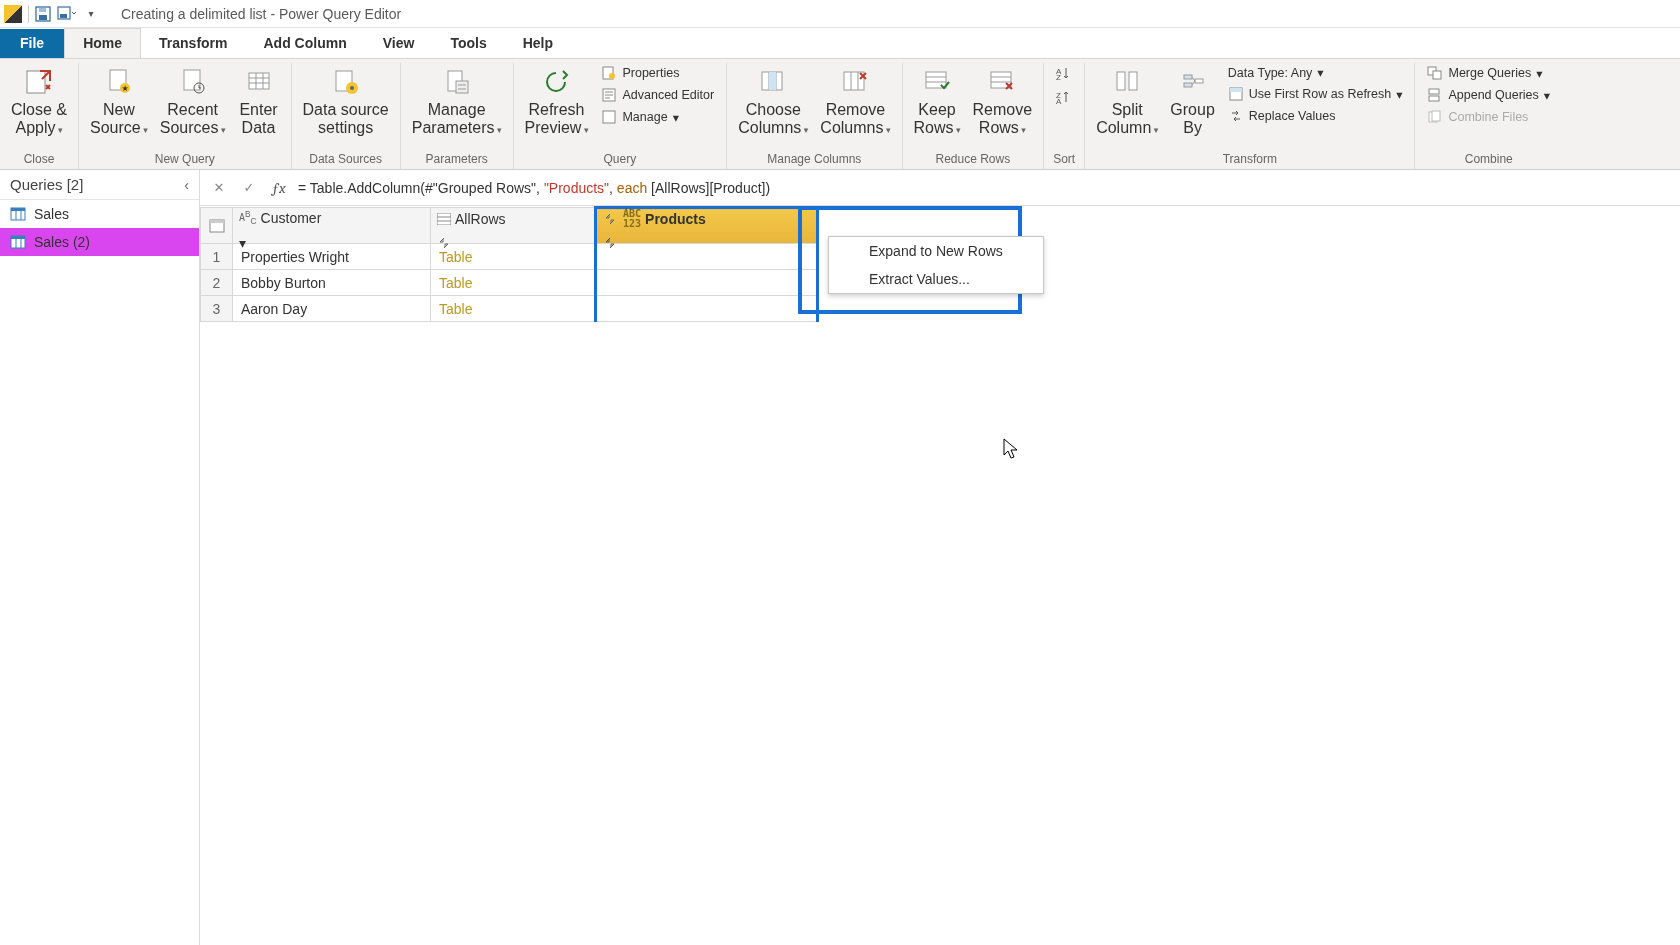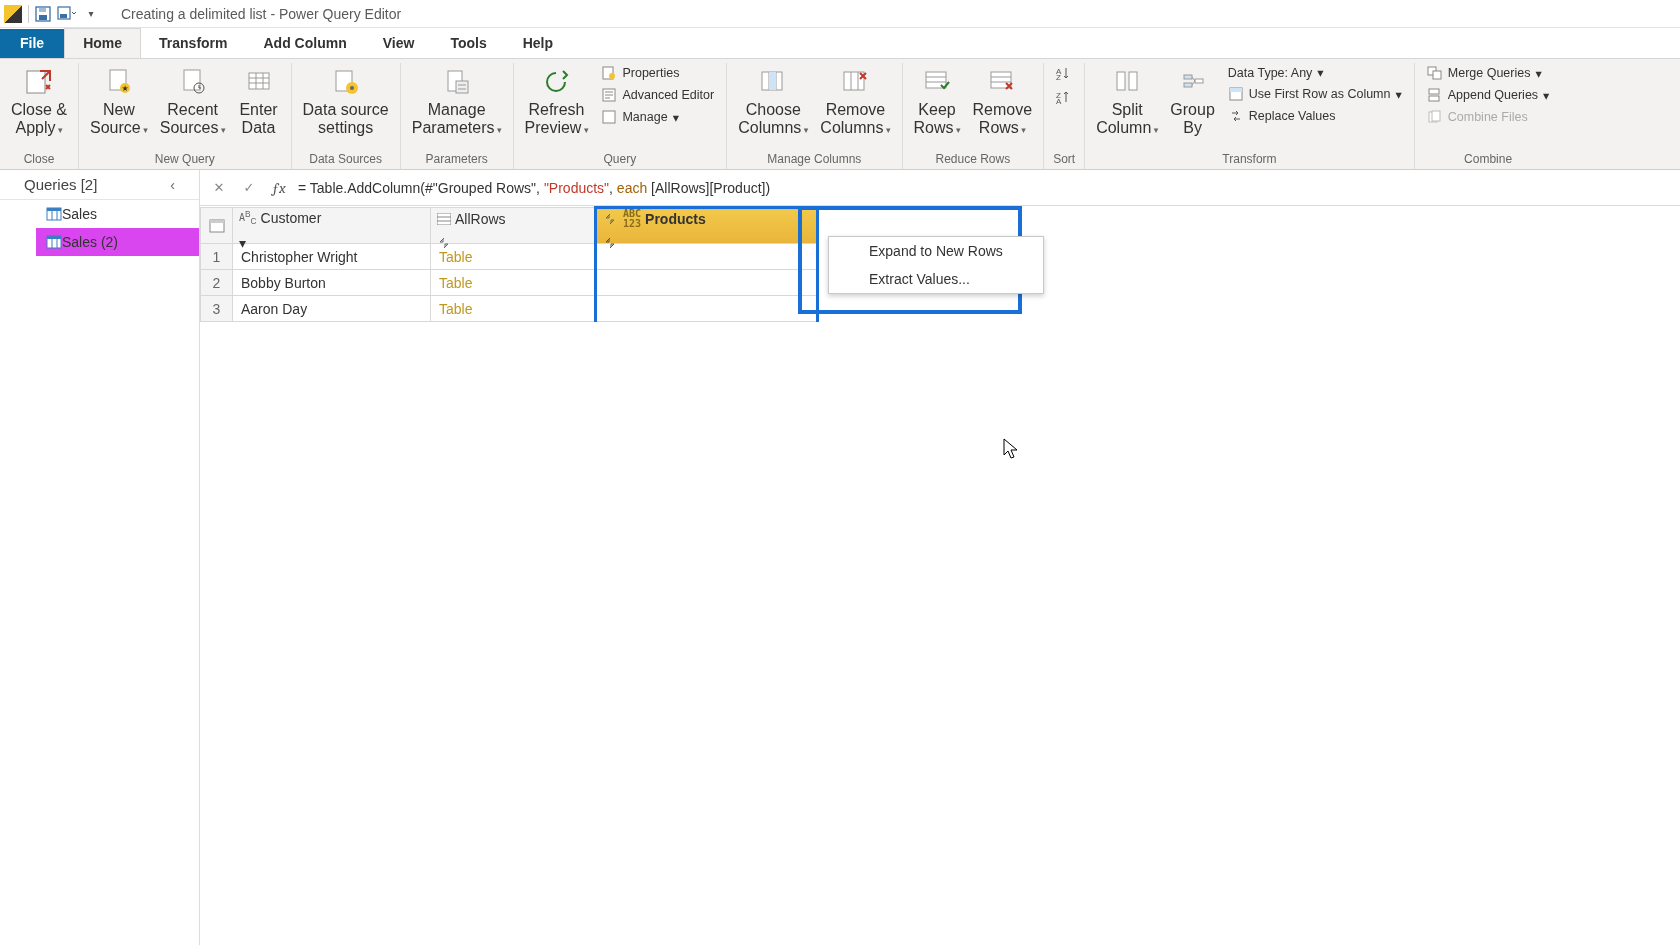--- a/index.html
+++ b/index.html
@@ -27,24 +27,24 @@
 .big-btn .icon { width: 34px; height: 34px; margin-bottom: 2px; display:flex; align-items:center; justify-content:center; }
 .big-btn .lbl { font-size: 16px; text-align: center; line-height: 1.15; }
 .big-btn .lbl .caret::after { content:" ▾"; font-size:9px; color:#666;}
 .col-btns { display: flex; flex-direction: column; gap: 2px; justify-content:center; }
 .small-btn { display: flex; align-items: center; gap: 5px; padding: 2px 4px; cursor: pointer; font-size: 12.5px; white-space:nowrap; }
 .small-btn .sicon { width: 16px; height: 16px; display:inline-flex; align-items:center; justify-content:center;}
 
 
 .body { display: flex; height: calc(945px - 28px - 30px - 112px); }
 .queries-pane { width: 200px; border-right: 1px solid #dcdcdc; background: #fff; display:flex; flex-direction:column; }
-.queries-header { display:flex; align-items:center; justify-content:space-between; padding: 6px 24px; border-bottom:1px solid #e5e5e5; }
+.queries-header { display:flex; align-items:center; justify-content:space-between; padding: 6px 10px; border-bottom:1px solid #e5e5e5; }
 .queries-header .title { font-size: 15px; color:#444; }
 .queries-header .collapse { font-size:14px; color:#666; cursor:pointer; }
-.query-item { display:flex; align-items:center; padding: 6px 10px; cursor:pointer; font-size:14px;margin-left:36px;}
+.query-item { display:flex; align-items:center; gap:8px; padding: 6px 10px; cursor:pointer; font-size:14px;}
 .query-item.selected { background:#d946ef; }
 .query-item .qicon { width:16px; height:16px; }
 
 .main { flex:1; display:flex; flex-direction:column; }
 .formula-bar { display:flex; align-items:center; gap:8px; padding:4px 8px; border-bottom:1px solid #dcdcdc; height:36px;}
 .formula-bar .fb-btn { width:22px; height:22px; display:flex; align-items:center; justify-content:center; color:#888; cursor:pointer;}
 .formula-bar .fx { font-style: italic; font-family:"Cambria",serif; font-size:15px; color:#555;}
 .formula-bar .formula { font-family: Consolas, monospace; font-size: 14px; flex:1; white-space:pre;}
 .formula .kw { color:#a16207; }
 .formula .str { color:#c0392b; }
@@ -356,21 +356,21 @@
         <div class="lbl"><span style="white-space:pre-line;">Group
 By</span></div>
       </div>
       <div class="col-btns">
         <div class="small-btn"><span>Data Type: Any</span> ▾</div>
         <div class="small-btn"><span class="sicon">
               <svg width="14" height="14">
                 <rect x="1" y="1" width="12" height="12" fill="#fff" stroke="#888"></rect>
                 <rect x="1" y="1" width="12" height="4" fill="#cfe3f7"></rect>
               </svg>
-            </span><span>Use First Row as Column</span> ▾</div>
+            </span><span>Use First Row as Refresh</span> ▾</div>
         <div class="small-btn">
             <span class="sicon">
               <svg width="14" height="14">
                 <path d="M3 4 h6 M7 2 l2 2 l-2 2" stroke="#555" fill="none"></path>
                 <path d="M11 10 h-6 M7 8 l-2 2 l2 2" stroke="#555" fill="none"></path>
               </svg>
             </span>
             <span>Replace Values</span>
           </div>
       </div>
@@ -494,21 +494,21 @@
               <span class="filter"><svg width="14" height="14">
                     <path d="M3 6 h3 v-3 M3 6 l4 -4" stroke="#555" fill="none"></path>
                     <path d="M11 8 h-3 v3 M11 8 l-4 4" stroke="#555" fill="none"></path>
                   </svg></span>
             </th>
           </tr>
         </thead>
         <tbody id="grid-body">
             <tr>
               <td class="rownum">1</td>
-              <td class="data">Christopher Wright</td>
+              <td class="data">Properties Wright</td>
               <td class="data link">Table</td>
               <td class="data link" style="border-left:3px solid #1a6fd6;border-right:3px solid #1a6fd6;"></td>
             </tr>
             <tr>
               <td class="rownum">2</td>
               <td class="data">Bobby Burton</td>
               <td class="data link">Table</td>
               <td class="data link" style="border-left:3px solid #1a6fd6;border-right:3px solid #1a6fd6;"></td>
             </tr>
             <tr>

